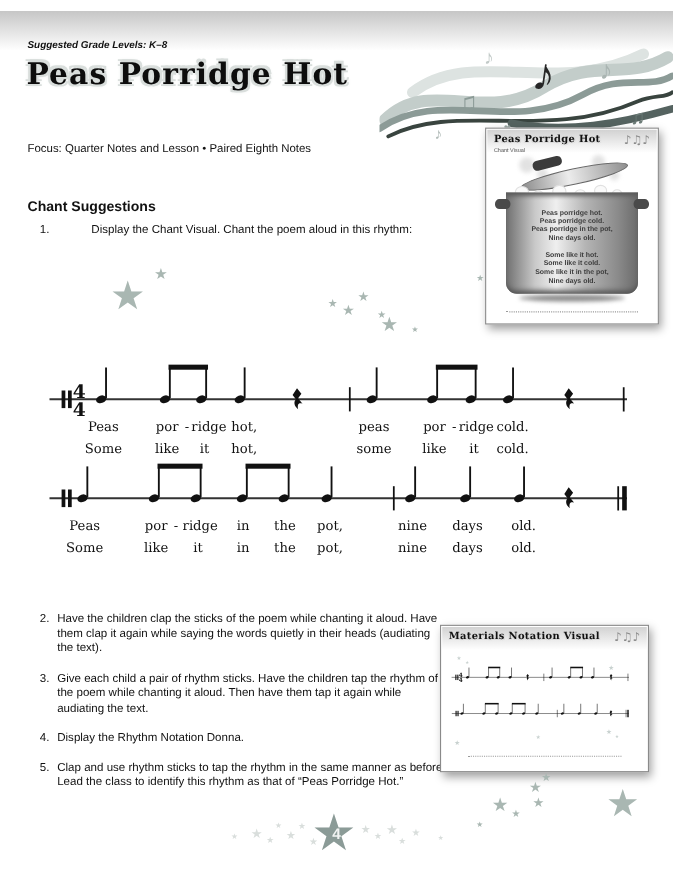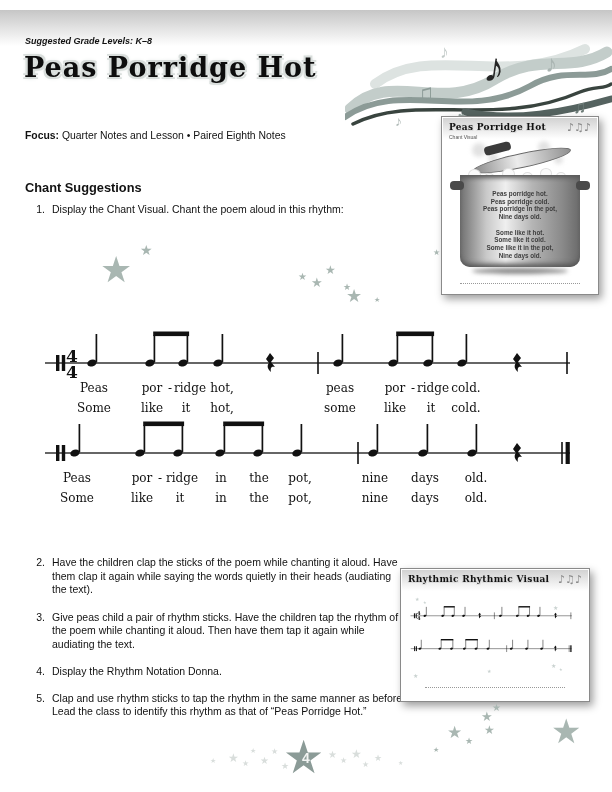--- a/index.html
+++ b/index.html
@@ -6,28 +6,28 @@
   .page{position:relative;width:612px;height:792px;background:#fff;overflow:hidden;
         font-family:"Liberation Sans",sans-serif;color:#111;}
   .band{position:absolute;left:0;top:10px;width:612px;height:36px;
         background:linear-gradient(#c6c6c6,#ffffff);}
   .grade{position:absolute;left:25px;top:36px;font-size:9px;font-weight:bold;font-style:italic;}
   .title{position:absolute;left:24px;top:52px;font-family:"DejaVu Serif",serif;font-weight:bold;
          font-size:27px;letter-spacing:1px;color:#0d0d0d;
          text-shadow:-2px -2px 0 #d9dedc,2px -2px 0 #d9dedc,-2px 2px 0 #d9dedc,2px 2px 0 #d9dedc,0 0 5px #c6cecc;}
   .byline{position:absolute;left:25px;top:101px;font-size:14.5px;font-weight:bold;font-style:italic;}
   .meta{position:absolute;left:25px;top:129px;font-size:10.4px;line-height:13.5px;width:420px;}
-  .meta b{font-weight:bold;}
+  .meta b{font-weight:normal;}
   .fc-icon{display:inline-block;vertical-align:-1px;margin:0 2px 0 5px;}
   .heading{position:absolute;left:25px;top:180px;font-size:12.8px;font-weight:bold;}
   .item{display:flex;margin-bottom:12px;}
   .item .num{width:17px;text-align:right;margin-right:7px;flex:none;font-size:10.5px;line-height:13.5px;}
   .item .txt{width:356px;font-size:10.5px;line-height:13.5px;}
   .item1{position:absolute;left:28px;top:203px;}
-  .item1 .txt{width:400px;}
+  .item1 .txt{width:400px;margin-left:31px;}
   .items-block{position:absolute;left:28px;top:556px;}
   svg.notation{position:absolute;overflow:visible;}
   .tsig{font-family:"DejaVu Serif",serif;font-weight:bold;font-size:17px;fill:#111;}
   .lyric{font-family:"DejaVu Serif",serif;font-size:12px;fill:#111;}
   .star{position:absolute;font-family:"DejaVu Sans",sans-serif;line-height:1;}
   
   .pgstar{position:absolute;left:283px;top:734px;width:46px;height:46px;}
   .pgstar .glyph{position:absolute;left:0;top:0;font-size:46px;line-height:1;font-family:"DejaVu Sans",sans-serif;}
   .pgstar .num{position:absolute;left:0;top:16px;width:46px;text-align:center;
                font-size:14px;font-weight:bold;color:#f2f4f3;}
@@ -196,21 +196,21 @@
       <text x="436" y="74" text-anchor="middle" class="lyric">old.</text>
     </svg>
 
   <div class="items-block">
     <div class="item" style="margin-bottom:14px">
       <span class="num">2.</span>
       <span class="txt">Have the children clap the sticks of the poem while chanting it aloud. Have them clap it again while saying the words quietly in their heads (audiating the text).</span>
     </div>
     <div class="item" style="margin-bottom:14px">
       <span class="num">3.</span>
-      <span class="txt">Give peas child a pair of rhythm sticks. Have the children tap the rhythm of the poem while chanting it aloud. Then have them tap it again while audiating the text.</span>
+      <span class="txt">Give each child a pair of rhythm sticks. Have the children tap the rhythm of the poem while chanting it aloud. Then have them tap it again while audiating the text.</span>
     </div>
     <div class="item" style="margin-bottom:13px">
       <span class="num">4.</span>
       <span class="txt">Display the Rhythm Notation Donna.</span>
     </div>
     <div class="item">
       <span class="num">5.</span>
       <span class="txt">Clap and use rhythm sticks to tap the rhythm in the same manner as before. Lead the class to identify this rhythm as that of “Peas Porridge Hot.”</span>
     </div>
   </div>
@@ -245,21 +245,21 @@
       <div>Some like it hot.</div>
       <div>Some like it cold.</div>
       <div>Some like it in the pot,</div>
       <div>Nine days old.</div>
     </div>
     <div class="microline" style="left:18px;top:166px;width:120px;"></div>
   </div>
 
   <div class="thumb rhythm">
     <div class="tband"></div>
-    <div class="ttitle">Rhythmic Rhythmic Visual</div>
+    <div class="ttitle">Materials Notation Visual</div>
     <div class="tswirl">♪♫♪</div>
     <span class="tinystar" style="left:14px;top:28px;font-size:5px;">★</span>
     <span class="tinystar" style="left:22px;top:32px;font-size:4px;">★</span>
     <span class="tinystar" style="left:152px;top:36px;font-size:6px;">★</span>
     <span class="tinystar" style="left:86px;top:100px;font-size:5px;">★</span>
     <span class="tinystar" style="left:150px;top:94px;font-size:6px;">★</span>
     <span class="tinystar" style="left:158px;top:99px;font-size:4px;">★</span>
     <span class="tinystar" style="left:12px;top:104px;font-size:6px;">★</span>
     <svg class="notation" style="left:8px;top:36px;" width="172" height="24" viewBox="0 0 560 78">
         <line x1="5" y1="35" x2="530" y2="35" stroke="#333" stroke-width="1.7"></line>

